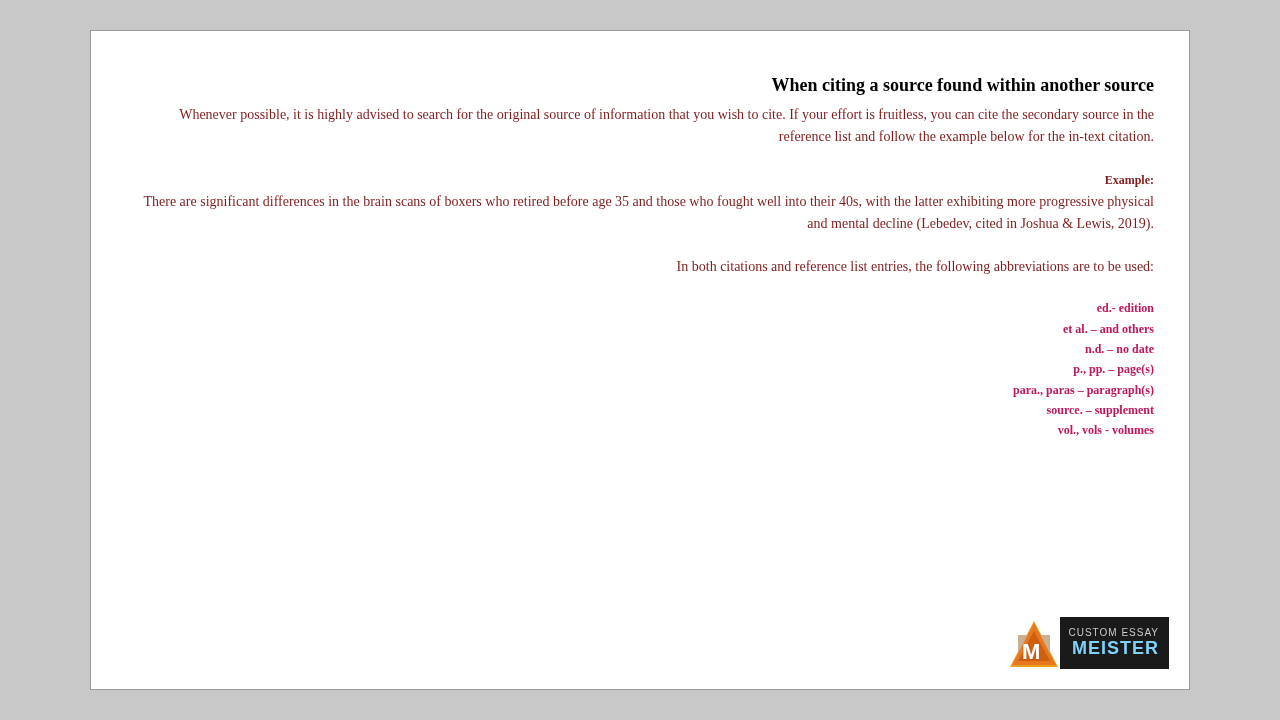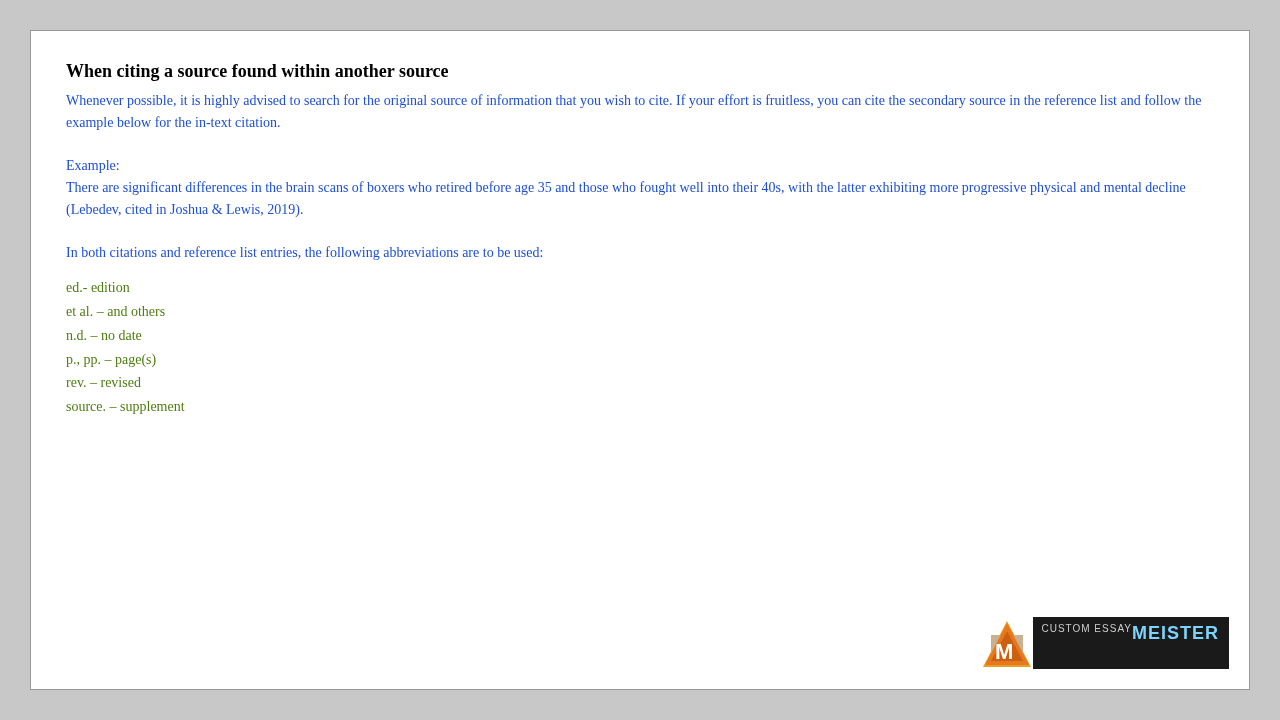--- a/index.html
+++ b/index.html
@@ -14,60 +14,62 @@
       justify-content: center;
       align-items: center;
       width: 1280px;
       height: 720px;
       font-family: Georgia, 'Times New Roman', serif;
     }
 
     .content-box {
       background-color: #ffffff;
       border: 1px solid #999;
-      width: 1220px;
+      width: 1100px;
       min-height: 660px;
-      padding: 30px 35px 30px 35px;
+      padding: 44px 35px 30px 35px;
       position: relative;
+      text-align: right;
     }
 
     .section-title {
       font-size: 18px;
       font-weight: bold;
       margin-bottom: 8px;
       color: #000;
     }
 
     .body-text {
       font-size: 14px;
-      color: #1d4ed8;
+      color: #7f1d1d;
       line-height: 1.55;
       margin-bottom: 16px;
     }
 
     .example-label {
-      font-weight: normal;
-      font-size: 14px;
+      font-weight: bold;
+      font-size: 12px;
       display: inline;
     }
 
     .section-gap {
       margin-bottom: 22px;
     }
 
     .abbr-list {
       list-style: none;
       margin: 0;
       padding: 0;
     }
 
     .abbr-list li {
-      font-size: 14px;
-      color: #4d7c0f;
+      font-size: 12px;
+      color: #be185d;
       line-height: 1.7;
+      font-weight: bold;
     }
 
     .logo-container {
       position: absolute;
       bottom: 20px;
       right: 20px;
       display: flex;
       align-items: center;
       gap: 0;
     }
@@ -76,20 +78,21 @@
       width: 52px;
       height: 52px;
       position: relative;
     }
 
     .logo-text-block {
       background-color: #1a1a1a;
       color: #ffffff;
       padding: 6px 10px 6px 8px;
       display: flex;
+      flex-direction: column;
       justify-content: center;
       height: 52px;
     }
 
     .logo-custom-essay {
       font-size: 10px;
       font-family: Arial, sans-serif;
       color: #ccc;
       letter-spacing: 1px;
       text-transform: uppercase;
@@ -115,28 +118,29 @@
   </div>
 
   <div class="section-gap">
     <p class="body-text">
       <span class="example-label">Example:</span><br>
       <span>There are significant differences in the brain scans of boxers who retired before age 35 and those who fought well into their 40s, with the latter exhibiting more progressive physical and mental decline (Lebedev, cited in Joshua &amp; Lewis, 2019).</span>
     </p>
   </div>
 
   <div>
-    <p class="body-text" style="margin-bottom: 12px;">In both citations and reference list entries, the following abbreviations are to be used:</p>
+    <p class="body-text" style="margin-bottom: 20px;">In both citations and reference list entries, the following abbreviations are to be used:</p>
     <ul class="abbr-list">
     <li>ed.- edition</li>
         <li>et al. – and others</li>
         <li>n.d. – no date</li>
         <li>p., pp. – page(s)</li>
-        <li>rev. – revised</li>
+        <li>para., paras – paragraph(s)</li>
         <li>source. – supplement</li>
+        <li>vol., vols - volumes</li>
       </ul>
   </div>
 
   <div class="logo-container">
     <div class="logo-icon">
       <svg width="52" height="52" viewBox="0 0 52 52" xmlns="http://www.w3.org/2000/svg">
 
         <polygon points="2,50 26,4 50,50" fill="#e8a020"></polygon>
 
         <polygon points="14,46 26,10 38,46" fill="#c07010"></polygon>

